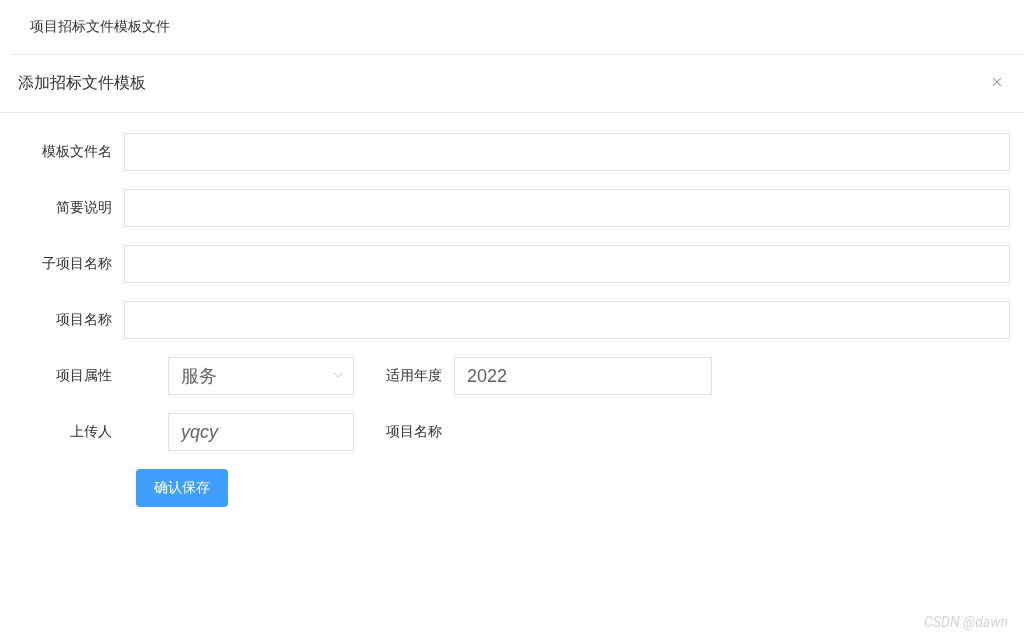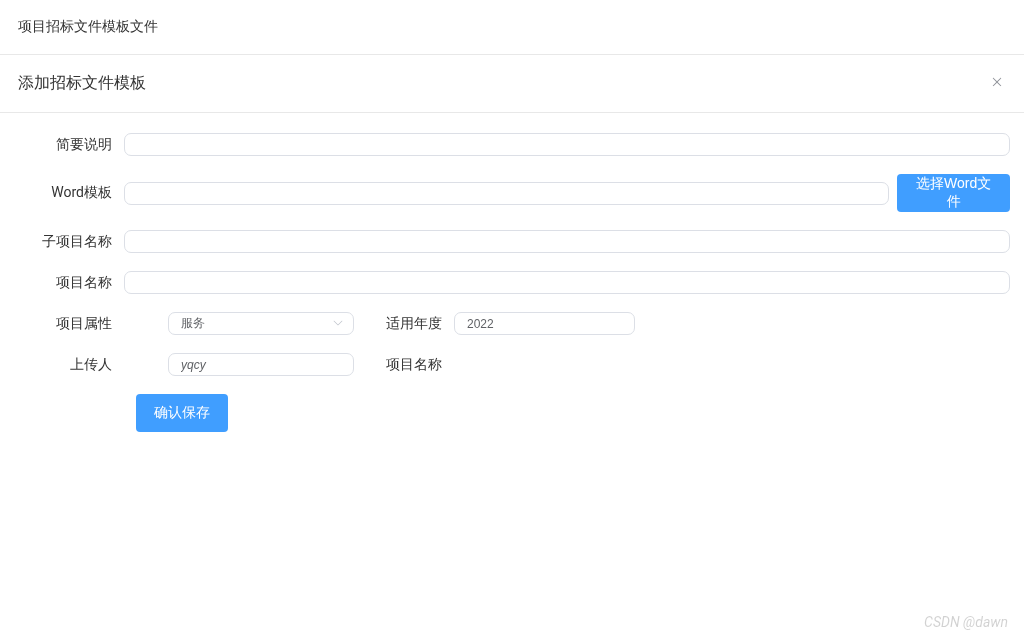--- a/index.html
+++ b/index.html
@@ -14,20 +14,21 @@
       background: #fff;
       width: 1024px;
       height: 640px;
       position: relative;
     }
     .page-header {
       padding: 18px 18px;
       font-size: 14px;
       color: #333;
       border-bottom: 1px solid #e8e8e8;
+      margin-left: 12px;
     }
     .dialog-header {
       padding: 18px 18px;
       display: flex;
       justify-content: space-between;
       align-items: center;
       border-bottom: 1px solid #e8e8e8;
     }
     .dialog-title {
       font-size: 16px;
@@ -65,25 +66,25 @@
     .form-control {
       flex: 1;
       display: flex;
       align-items: center;
       gap: 8px;
     }
     .form-control.full input {
       flex: 1;
     }
     input.text-input {
-      height: 23px;
+      height: 38px;
       border: 1px solid #dcdfe6;
-      border-radius: 7px;
+      border-radius: 0;
       padding: 0 12px;
-      font-size: 12px;
+      font-size: 18px;
       color: #606266;
       outline: none;
       width: 100%;
     }
     .btn {
       display: inline-flex;
       align-items: center;
       justify-content: center;
       height: 38px;
       padding: 0 18px;
@@ -170,35 +171,34 @@
     <span>
       <svg viewBox="0 0 1024 1024" fill="currentColor">
           <path d="M563.2 512l247.5-247.5c14.1-14.1 14.1-37 0-51.2-14.1-14.1-37-14.1-51.2 0L512 460.8 264.5 213.3c-14.1-14.1-37-14.1-51.2 0-14.1 14.1-14.1 37 0 51.2L460.8 512 213.3 759.5c-14.1 14.1-14.1 37 0 51.2 7.1 7.1 16.3 10.6 25.6 10.6s18.5-3.5 25.6-10.6L512 563.2l247.5 247.5c7.1 7.1 16.3 10.6 25.6 10.6s18.5-3.5 25.6-10.6c14.1-14.1 14.1-37 0-51.2L563.2 512z"></path>
         </svg>
     </span>
   </div>
 </div>
 
 <div class="form-body">
 
+  <div class="form-row">
+    <div class="form-label">模板文件名</div>
+    <div class="form-control full">
+      <input type="text" class="text-input" value="" style="">
+    </div>
+  </div>
 
   <div class="form-row">
     <div class="form-label">简要说明</div>
     <div class="form-control full">
       <input type="text" class="text-input" value="" style="">
     </div>
   </div>
 
-  <div class="form-row">
-    <div class="form-label">Word模板</div>
-    <div class="form-control">
-      <input type="text" class="text-input file-input" value="" style="">
-      <button class="btn btn-primary">选择Word文件</button>
-    </div>
-  </div>
 
   <div class="form-row">
     <div class="form-label">子项目名称</div>
     <div class="form-control full">
       <input type="text" class="text-input" value="" style="">
     </div>
   </div>
 
   <div class="form-row">
     <div class="form-label">项目名称</div>

